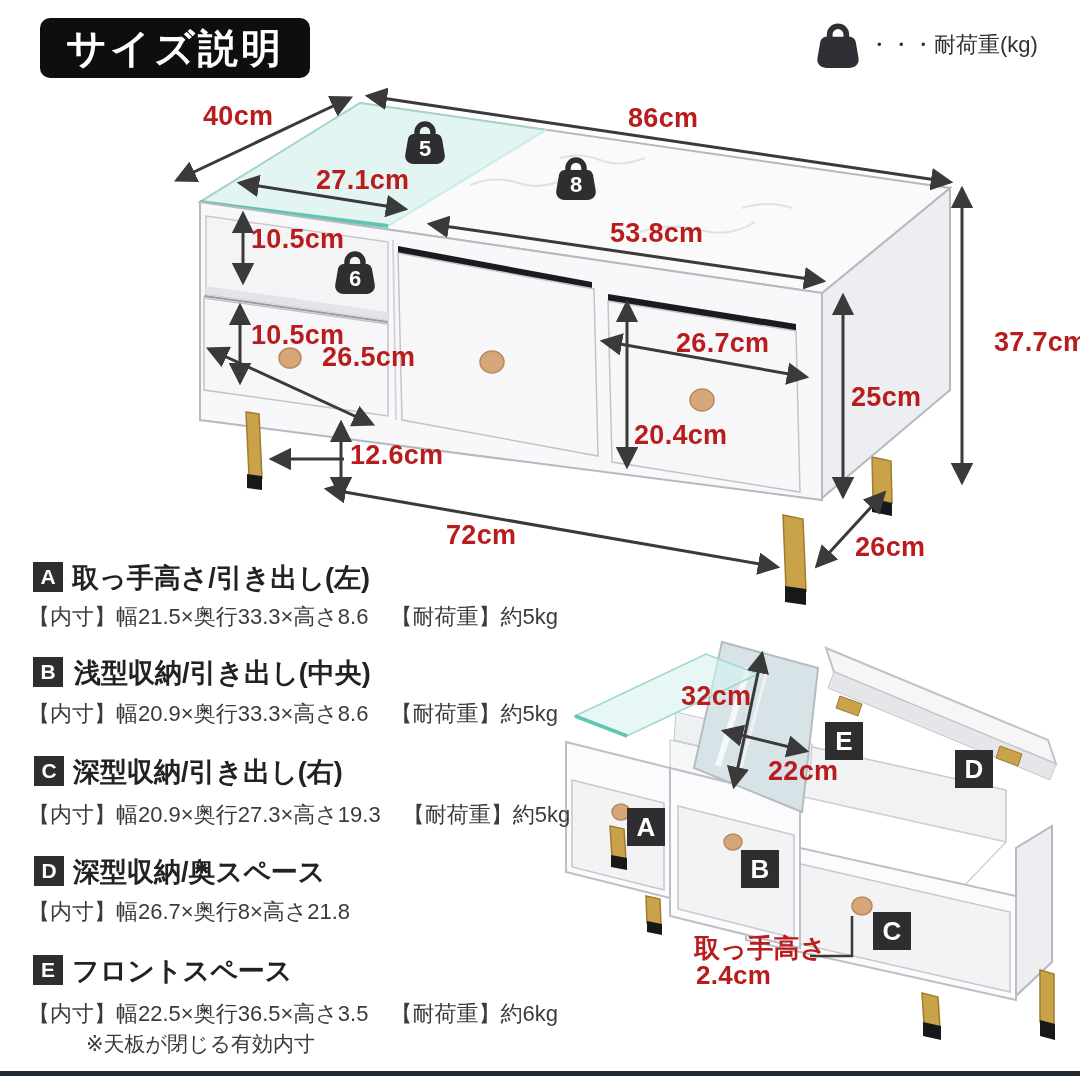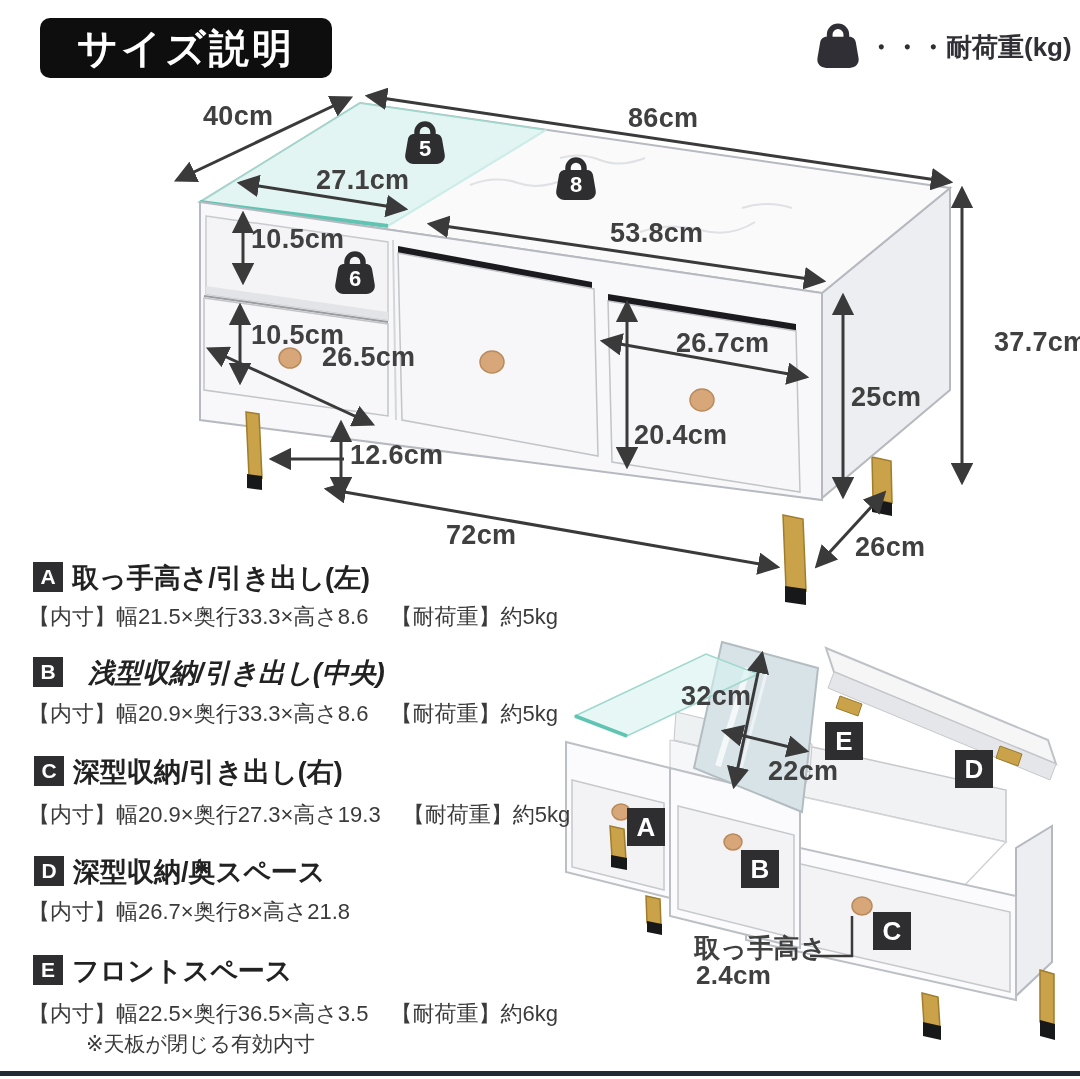--- a/index.html
+++ b/index.html
@@ -1,24 +1,24 @@
 <!DOCTYPE html>
 <html><head>
 <meta charset="utf-8">
 <style>
   html,body{margin:0;padding:0;background:#ffffff;}
   .stage{position:relative;width:1080px;height:1079px;background:#ffffff;overflow:hidden;
          font-family:"Liberation Sans","DejaVu Sans",sans-serif;color:#3b3b3b;}
   .stage svg{position:absolute;left:0;top:0;}
-  .title-badge{position:absolute;left:40px;top:18px;width:292px;height:60px;background:#0e0e0e;
+  .title-badge{position:absolute;left:40px;top:18px;width:270px;height:60px;background:#0e0e0e;
       border-radius:10px;display:flex;align-items:center;justify-content:center;
       color:#ffffff;font-size:40px;font-weight:bold;letter-spacing:3px;}
   .legend{position:absolute;left:810px;top:18px;display:flex;align-items:center;}
-  .legend-label{position:absolute;left:868px;top:30px;font-size:26px;font-weight:bold;color:#2f2f35;white-space:nowrap;}
-  .dim{position:absolute;font-weight:bold;font-size:27px;color:#404040;white-space:nowrap;letter-spacing:0.3px;}
+  .legend-label{position:absolute;left:868px;top:30px;font-size:22px;font-weight:normal;color:#2f2f35;white-space:nowrap;}
+  .dim{position:absolute;font-weight:bold;font-size:27px;color:#b91c1c;white-space:nowrap;letter-spacing:0.3px;}
   .dim.sm{font-size:26px;}
   .wbadge{position:absolute;width:42px;height:48px;}
   .wbadge svg{position:absolute;left:0;top:0;width:42px;height:48px;}
   .wb-num{position:absolute;left:0;top:17px;width:42px;height:28px;display:flex;align-items:center;
       justify-content:center;color:#ffffff;font-weight:bold;font-size:22px;}
   .letter-badge{position:absolute;width:38px;height:38px;background:#2e2e31;color:#ffffff;
       display:flex;align-items:center;justify-content:center;font-weight:bold;font-size:26px;}
   .sec-badge{position:absolute;width:30px;height:30px;background:#2e2e31;color:#ffffff;
       display:flex;align-items:center;justify-content:center;font-weight:bold;font-size:21px;}
   .sec-title{position:absolute;font-size:27px;font-weight:bold;color:#222222;white-space:nowrap;}
@@ -197,21 +197,21 @@
   <div class="dim" style="left:978px;top:327px;margin-left:16px;">37.7cm</div>
   <div class="dim" style="left:350px;top:440px;">12.6cm</div>
   <div class="dim" style="left:446px;top:520px;">72cm</div>
   <div class="dim" style="left:855px;top:532px;">26cm</div>
 
   <div class="sec-badge" style="left:33px;top:562px;">A</div>
   <div class="sec-title" style="left:72px;top:560px;">取っ手高さ/引き出し(左)</div>
   <div class="sec-spec" style="left:28px;top:602px;">【内寸】幅21.5×奥行33.3×高さ8.6　【耐荷重】約5kg</div>
 
   <div class="sec-badge" style="left:33px;top:657px;">B</div>
-  <div class="sec-title" style="left:88px;top:655px;font-style:italic;">浅型収納/引き出し(中央)</div>
+  <div class="sec-title" style="left:74px;top:655px;">浅型収納/引き出し(中央)</div>
   <div class="sec-spec" style="left:28px;top:699px;">【内寸】幅20.9×奥行33.3×高さ8.6　【耐荷重】約5kg</div>
 
   <div class="sec-badge" style="left:34px;top:756px;">C</div>
   <div class="sec-title" style="left:73px;top:754px;">深型収納/引き出し(右)</div>
   <div class="sec-spec" style="left:28px;top:800px;">【内寸】幅20.9×奥行27.3×高さ19.3　【耐荷重】約5kg</div>
 
   <div class="sec-badge" style="left:34px;top:856px;">D</div>
   <div class="sec-title" style="left:73px;top:854px;">深型収納/奥スペース</div>
   <div class="sec-spec" style="left:28px;top:897px;">【内寸】幅26.7×奥行8×高さ21.8</div>
 

